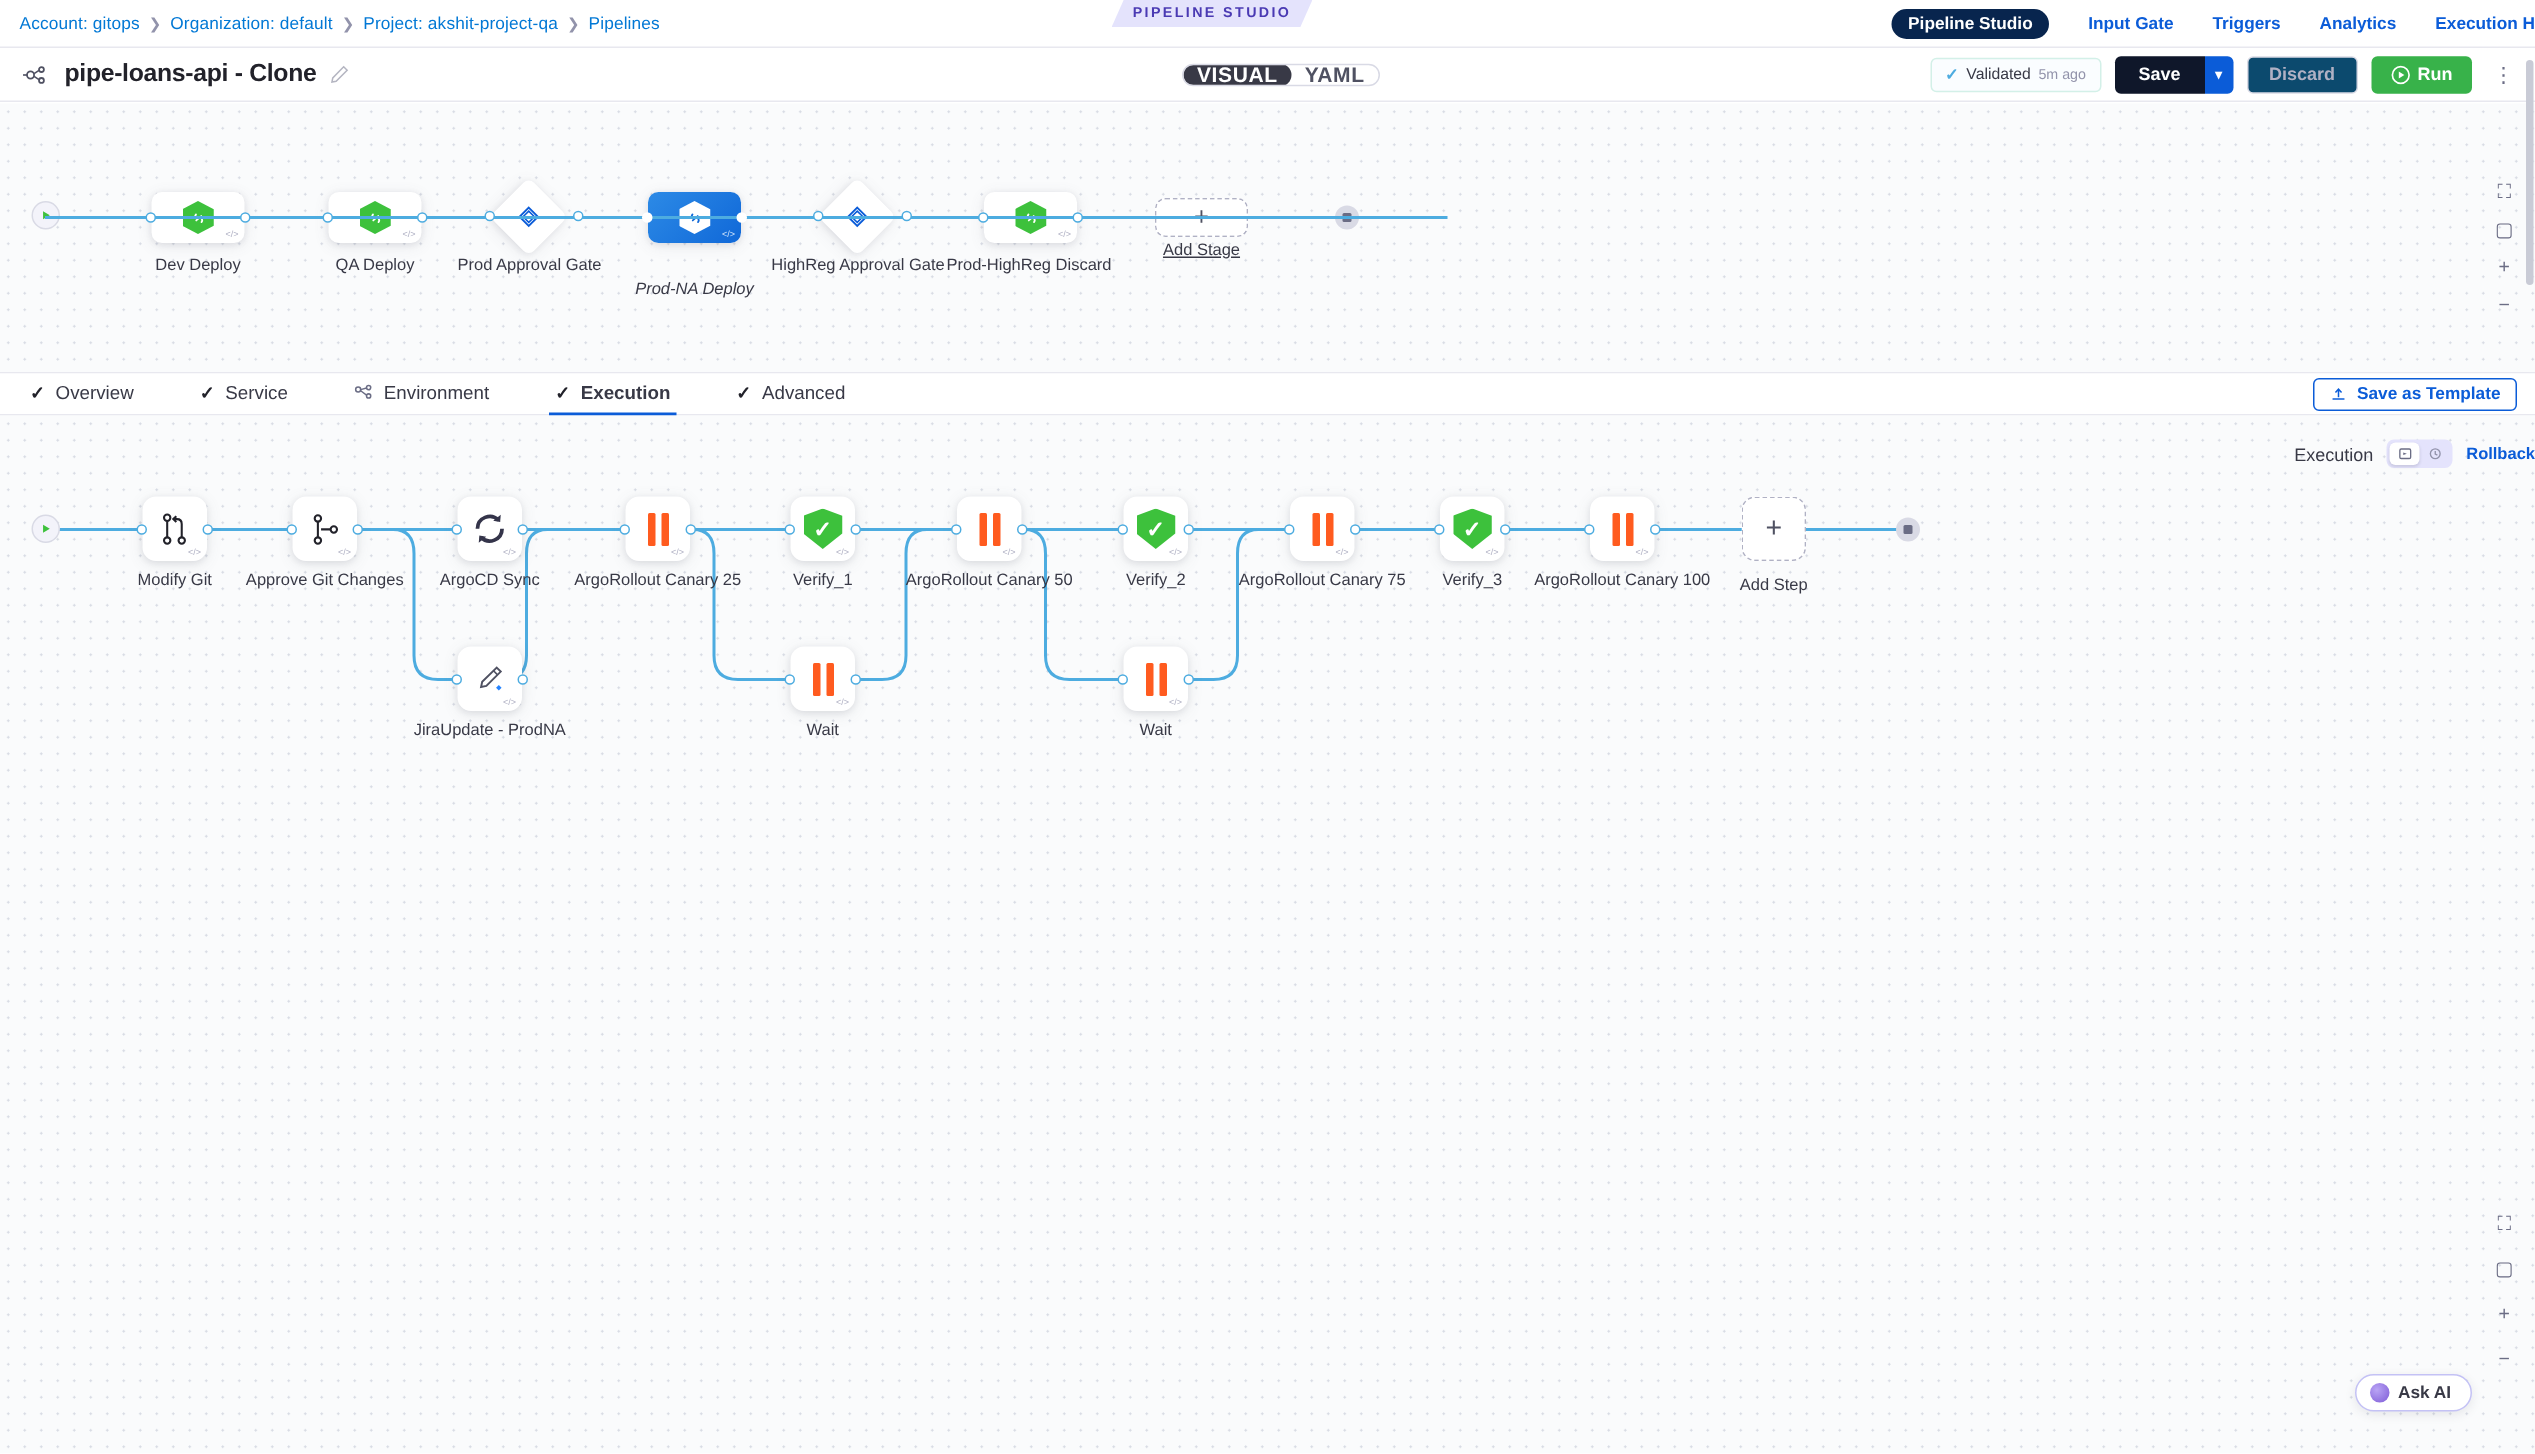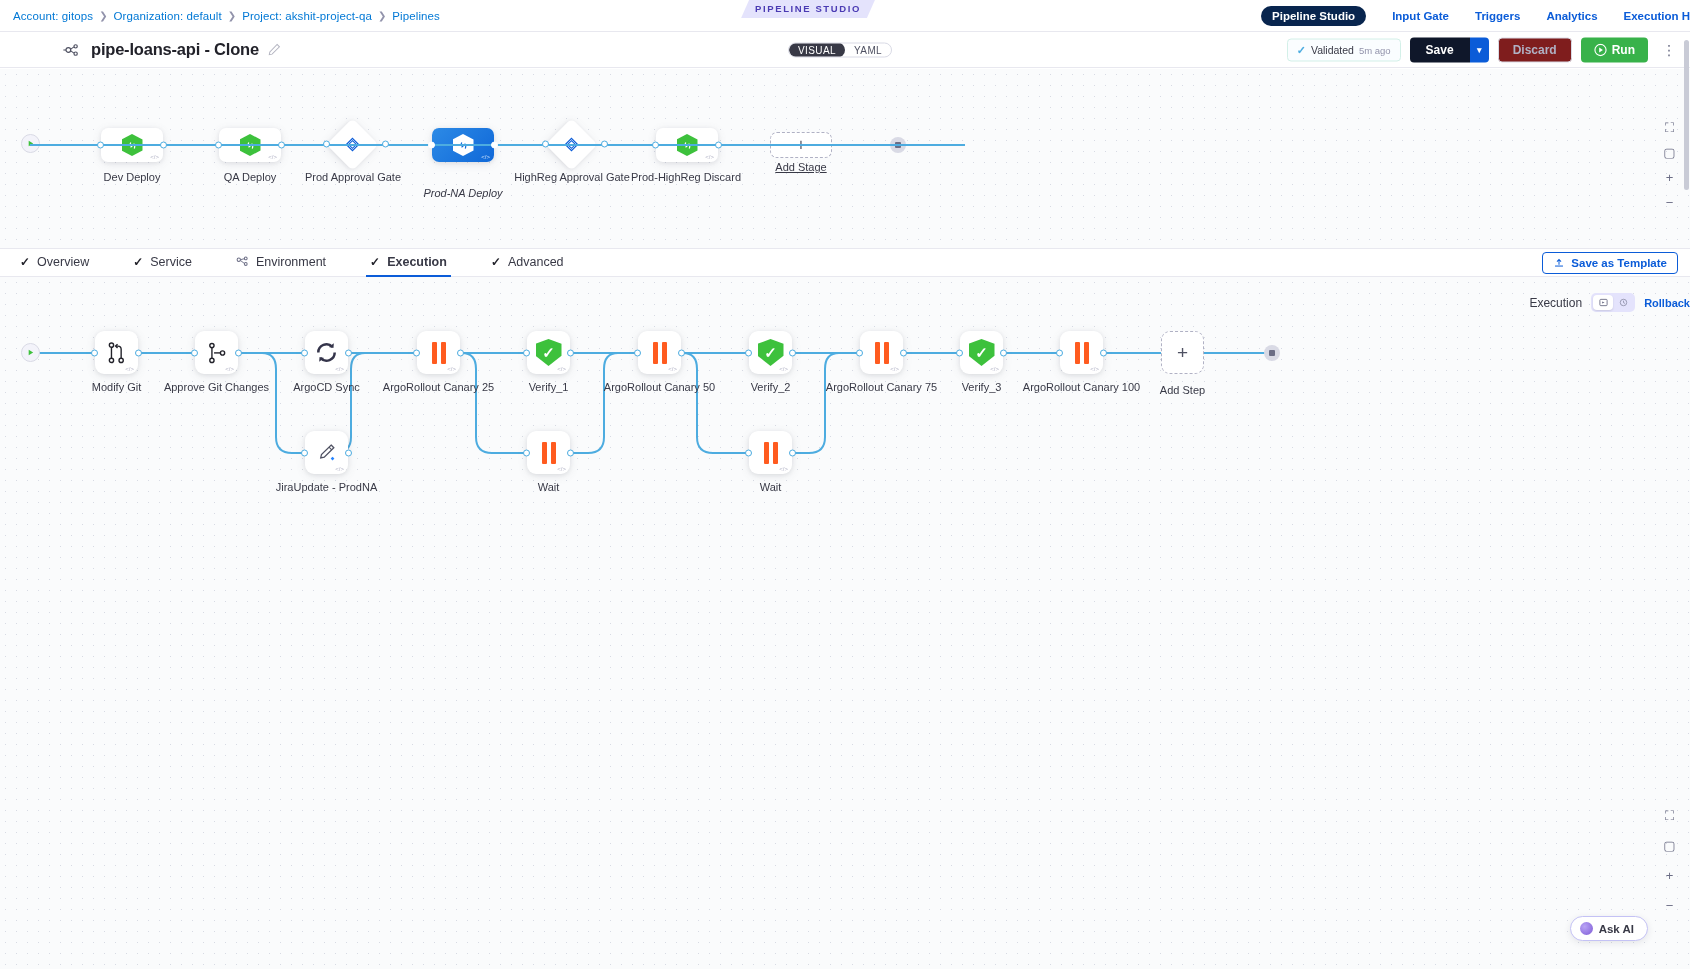--- a/index.html
+++ b/index.html
@@ -43,37 +43,37 @@
   }
   .topnav a.active {
     background: #08254e; color: #ffffff; border-radius: 11px;
     padding: 4px 11px; font-weight: 700;
   }
 
   
   .header {
     position: absolute; top: 32px; left: 0; width: 1690px; height: 36px;
     background: #ffffff; border-bottom: 1px solid #e8e8ef;
-    display: flex; align-items: center; padding-left: 48px;
+    display: flex; align-items: center;
   }
   .pipe-icon { margin-left: 14px; width: 20px; height: 16px; color: #4f5162; }
   .ptitle {
     margin-left: 9px; font-size: 16.5px; font-weight: 700; color: #22222a;
     letter-spacing: -.2px;
   }
   .pencil { margin-left: 9px; opacity: .5; }
 
   .vy-toggle {
     position: absolute; left: 788px; top: 50%; transform: translateY(-50%);
     display: flex; align-items: center;
     border: 1px solid #d9dae5; border-radius: 10px; overflow: hidden;
     height: 15px; background:#fff;
   }
   .vy-toggle span {
-    font-size: 10px; font-weight: 400; letter-spacing: .4px;
+    font-size: 14px; font-weight: 700; letter-spacing: .4px;
     padding: 0 9px; line-height: 15px; color: #4f5162;
   }
   .vy-toggle span.on { background: #383946; color: #fff; border-radius: 10px; }
 
   .hdr-right {
     position: absolute; right: 8px; top: 50%; transform: translateY(-50%);
     display: flex; align-items: center; gap: 9px;
   }
   .validated {
     display: flex; align-items: center; gap: 5px;
@@ -89,21 +89,21 @@
   }
   .btn-save {
     background: #0f172a; color: #fff; height: 25px; padding: 0 16px;
     border-radius: 4px 0 0 4px;
   }
   .btn-caret {
     background: #0b5cd8; color: #fff; height: 25px; width: 19px;
     border-radius: 0 4px 4px 0; font-size: 9px;
   }
   .btn-discard {
-    background: #7f1d1d; color: #b0b1c4; border: 1px solid #d9dae5;
+    background: #0c4a6e; color: #b0b1c4; border: 1px solid #d9dae5;
     height: 25px; padding: 0 14px;
   }
   .btn-run {
     background: #38b24a; color: #fff; height: 25px; padding: 0 13px; gap: 5px;
   }
   .kebab { color: #6b6d85; font-size: 14px; padding: 0 5px; letter-spacing: 1px; }
 
   
   .stage-canvas {
     position: absolute; top: 69px; left: 0; width: 1690px; height: 180px;

